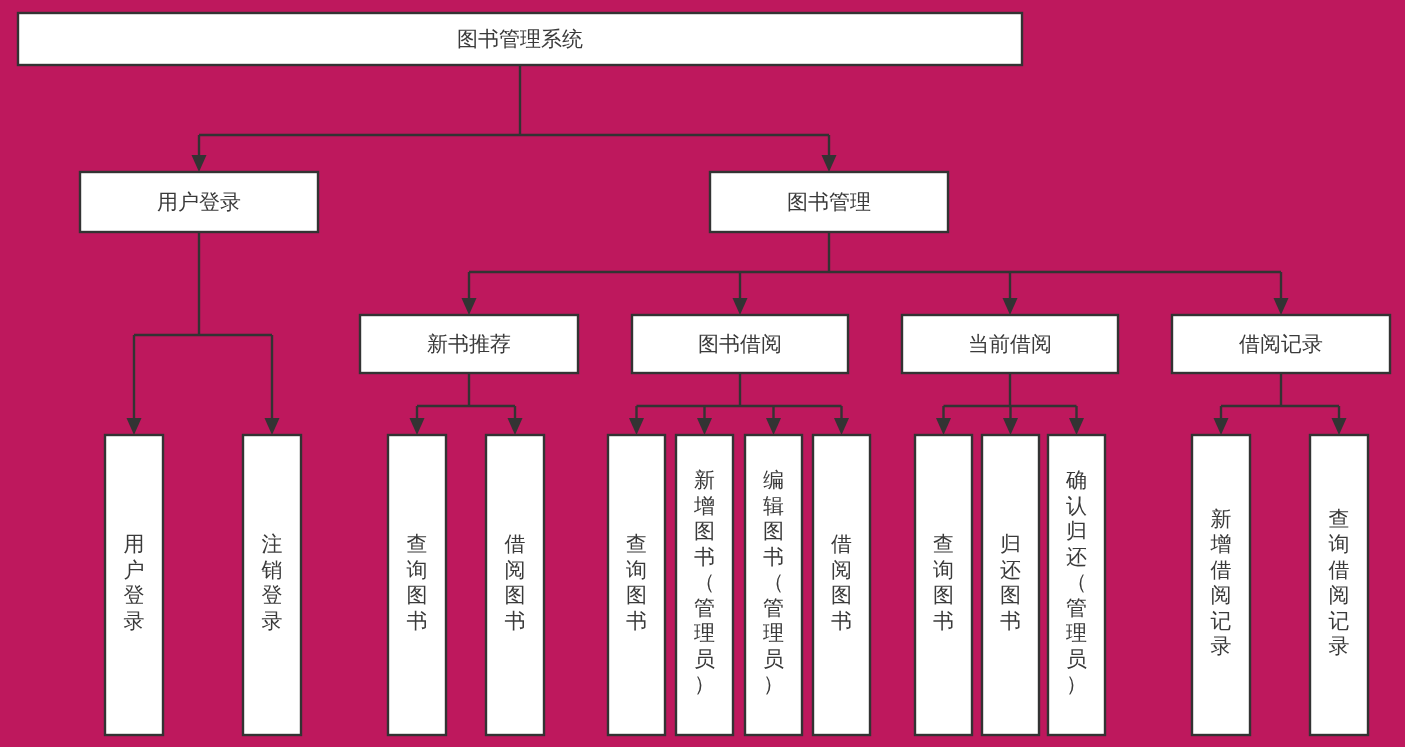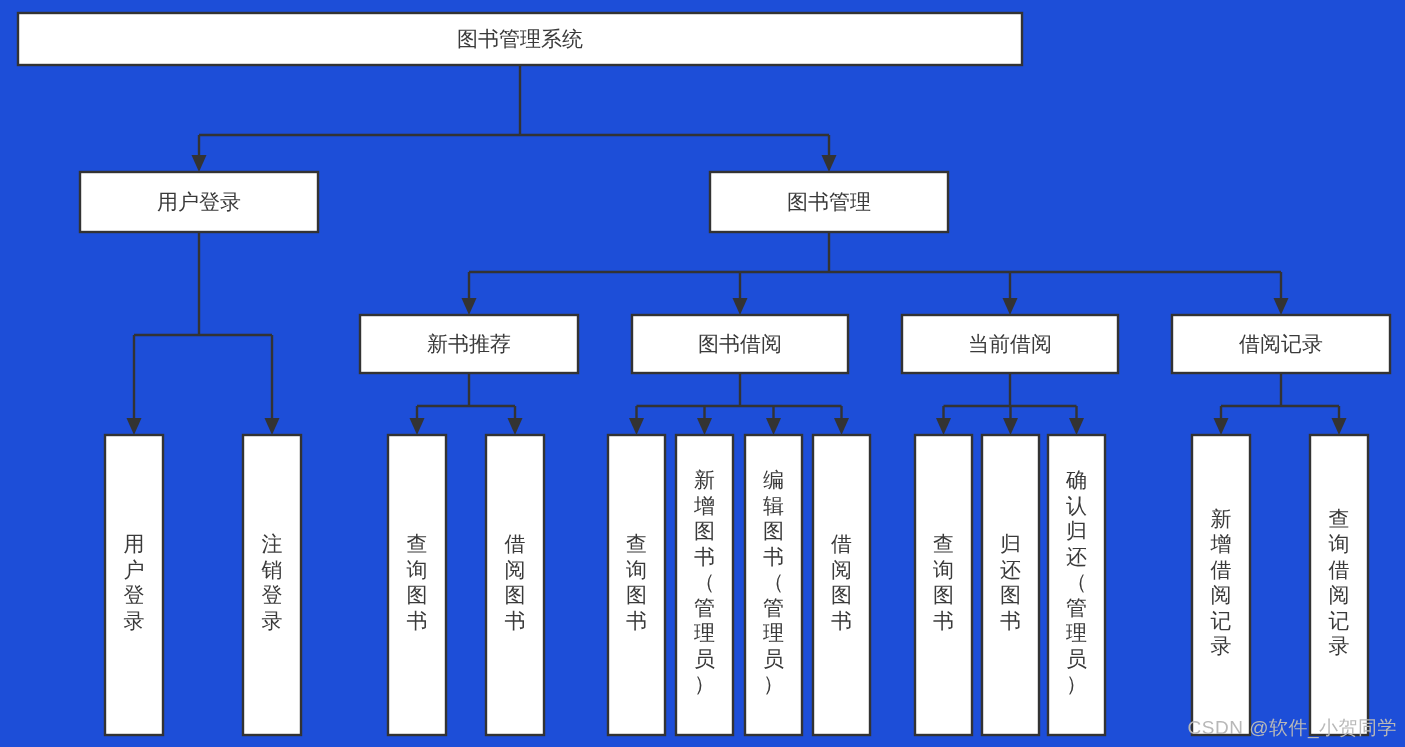--- a/index.html
+++ b/index.html
@@ -8,21 +8,21 @@
     padding: 0;
     background: #ffffff;
   }
   body {
     font-family: "Liberation Sans", "DejaVu Sans", sans-serif;
   }
   #diagram-root {
     position: relative;
     width: 1405px;
     height: 747px;
-    background: #1d4ed8;
+    background: #be185d;
     overflow: hidden;
   }
   svg.flow {
     position: absolute;
     left: 0;
     top: 0;
     width: 1405px;
     height: 747px;
     display: block;
   }
@@ -203,15 +203,14 @@
           <rect x="1192" y="435" width="58" height="300" class="node-rect"></rect>
           <text x="1221" y="525.72" class="node-label-vert" font-size="21"><tspan x="1221" dy="0">新</tspan><tspan x="1221" dy="25.5">增</tspan><tspan x="1221" dy="25.5">借</tspan><tspan x="1221" dy="25.5">阅</tspan><tspan x="1221" dy="25.5">记</tspan><tspan x="1221" dy="25.5">录</tspan></text>
         </g>
         <g>
           <rect x="1310" y="435" width="58" height="300" class="node-rect"></rect>
           <text x="1339" y="525.72" class="node-label-vert" font-size="21"><tspan x="1339" dy="0">查</tspan><tspan x="1339" dy="25.5">询</tspan><tspan x="1339" dy="25.5">借</tspan><tspan x="1339" dy="25.5">阅</tspan><tspan x="1339" dy="25.5">记</tspan><tspan x="1339" dy="25.5">录</tspan></text>
         </g>
       </g>
   </svg>
 
-  <div class="watermark">CSDN @软件_小贺同学</div>
 
 </div>
 
 </body></html>

